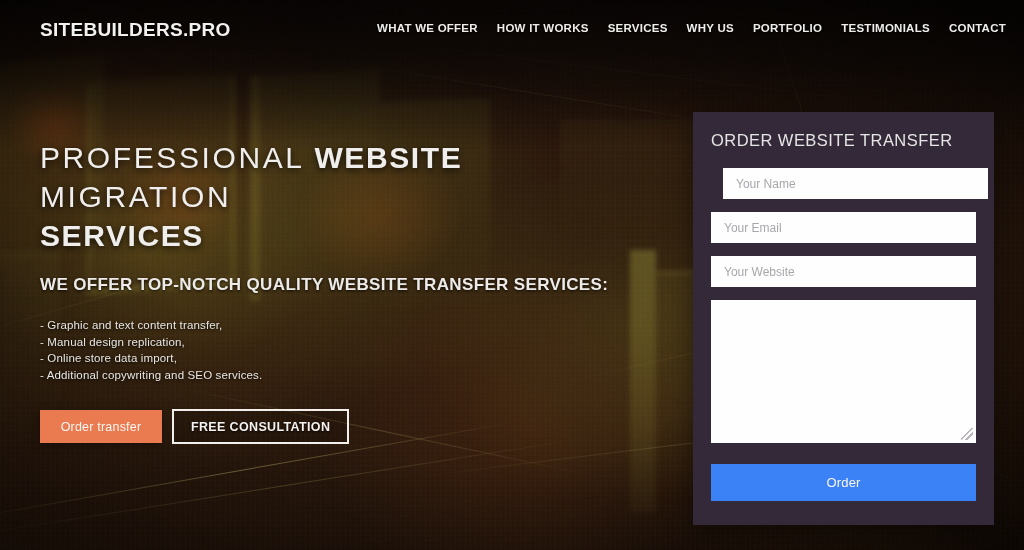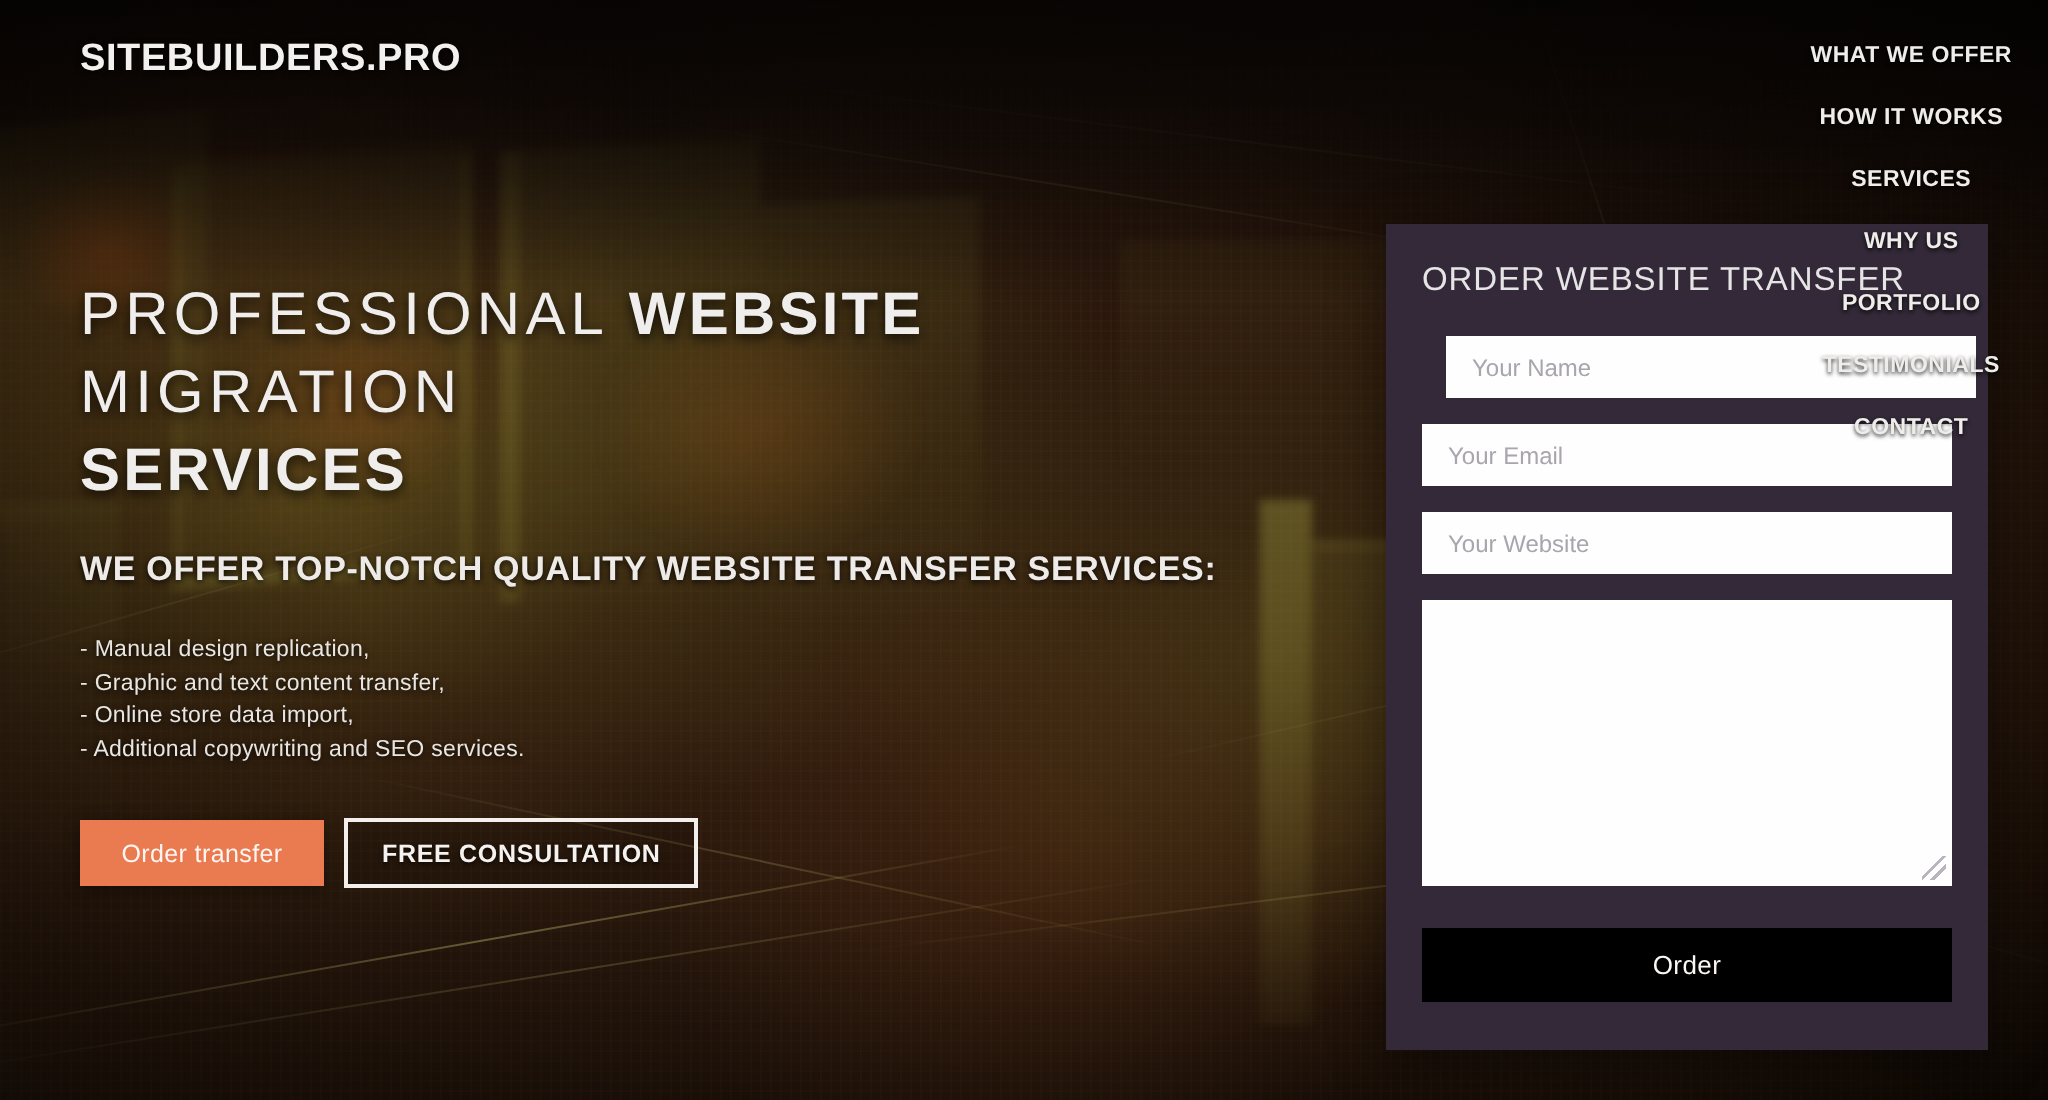--- a/index.html
+++ b/index.html
@@ -69,21 +69,21 @@
   
   .header {
     position:absolute; left:0; top:0; width:1024px; height:58px;
     display:flex; align-items:center; z-index:20;
   }
   .logo {
     position:absolute; left:40px; top:19px;
     color:#f3f1ef; font-size:19px; font-weight:bold; letter-spacing:0.3px;
     text-shadow:0 1px 3px rgba(0,0,0,0.8);
   }
-  .nav { position:absolute; right:18px; top:22px; display:flex; gap:19px; align-items:center;flex-direction:column; }
+  .nav { position:absolute; right:18px; top:22px; display:flex; gap:19px; align-items:center; }
   .nav-item {
     color:#efedea; font-size:11.5px; font-weight:bold; letter-spacing:0.25px;
     text-decoration:none; white-space:nowrap; cursor:pointer;
     text-shadow:0 1px 2px rgba(0,0,0,0.85);
   }
 
   
   .hero { position:absolute; left:40px; top:138px; width:610px; z-index:15; }
   .headline {
     font-size:30px; line-height:39px; color:#f0eeec; letter-spacing:2.6px;
@@ -143,21 +143,21 @@
   }
   .resize-grip {
     position:absolute; right:2px; bottom:2px; width:12px; height:12px;
     background:
       linear-gradient(135deg, rgba(0,0,0,0) 0 42%, #b9b4bd 42% 52%, rgba(0,0,0,0) 52% 100%),
       linear-gradient(135deg, rgba(0,0,0,0) 0 66%, #b9b4bd 66% 76%, rgba(0,0,0,0) 76% 100%);
     cursor:nwse-resize;
   }
   .btn-order {
     position:absolute; left:18px; top:352px; width:265px; height:37px;
-    background:#000000; border:none; color:#fdf7f3;
+    background:#3b82f6; border:none; color:#fdf7f3;
     font-size:13px; letter-spacing:0.2px; cursor:pointer;
     font-family:"Liberation Sans", sans-serif;
   }
 </style>
 </head>
 <body>
 
 <div class="stage">
 
   <div class="bg-base"></div>
@@ -198,22 +198,22 @@
       <a class="nav-item">CONTACT</a>
     </nav>
   </div>
 
   <div class="hero">
     <h1 class="headline"><span>PROFESSIONAL </span><span class="b">WEBSITE</span><span> MIGRATION</span><br><span class="b">SERVICES</span></h1>
 
     <div class="subhead">WE OFFER TOP-NOTCH QUALITY WEBSITE TRANSFER SERVICES:</div>
 
     <div class="bullets">
+      <div class="bullet">- Graphic and text content transfer,</div>
       <div class="bullet">- Manual design replication,</div>
-      <div class="bullet">- Graphic and text content transfer,</div>
       <div class="bullet">- Online store data import,</div>
       <div class="bullet">- Additional copywriting and SEO services.</div>
     </div>
 
     <div class="cta-row">
       <button class="btn-primary">Order transfer</button>
       <button class="btn-ghost">FREE CONSULTATION</button>
     </div>
   </div>
 

